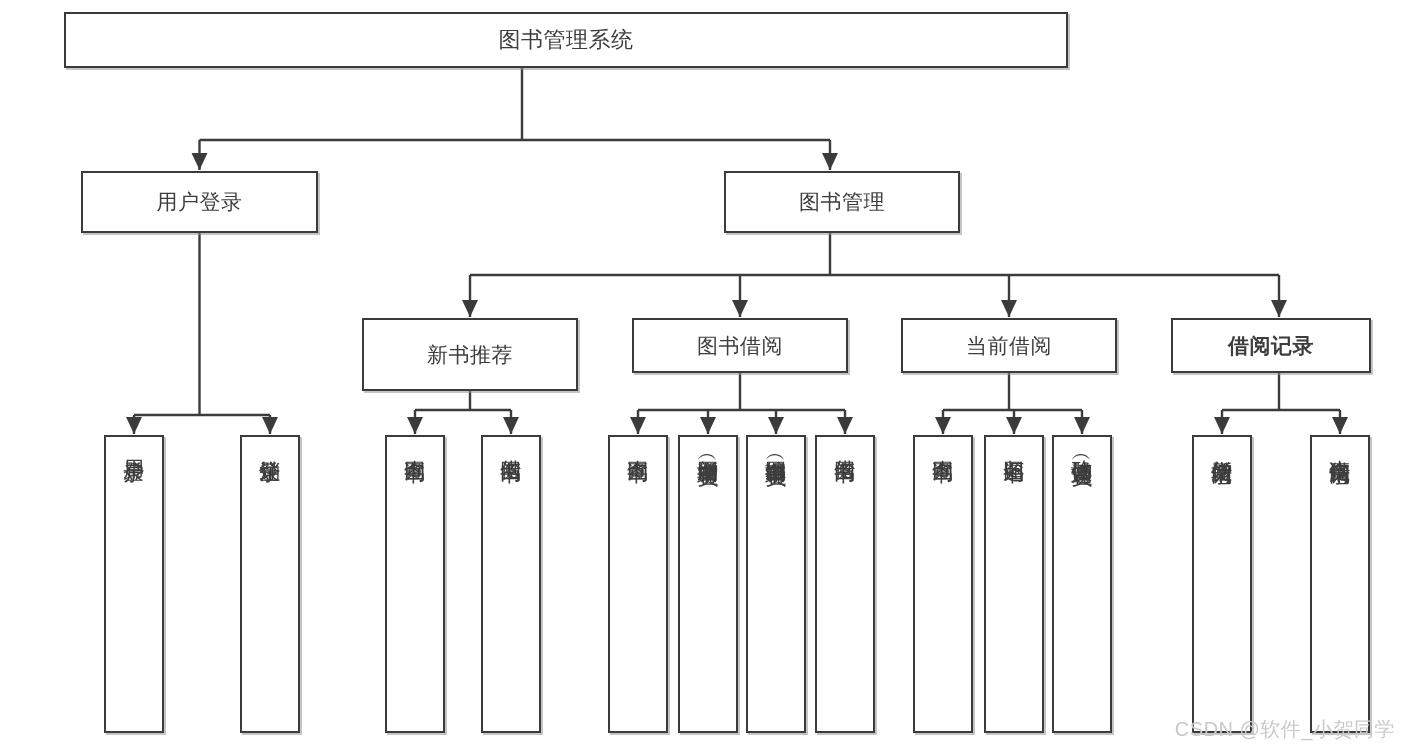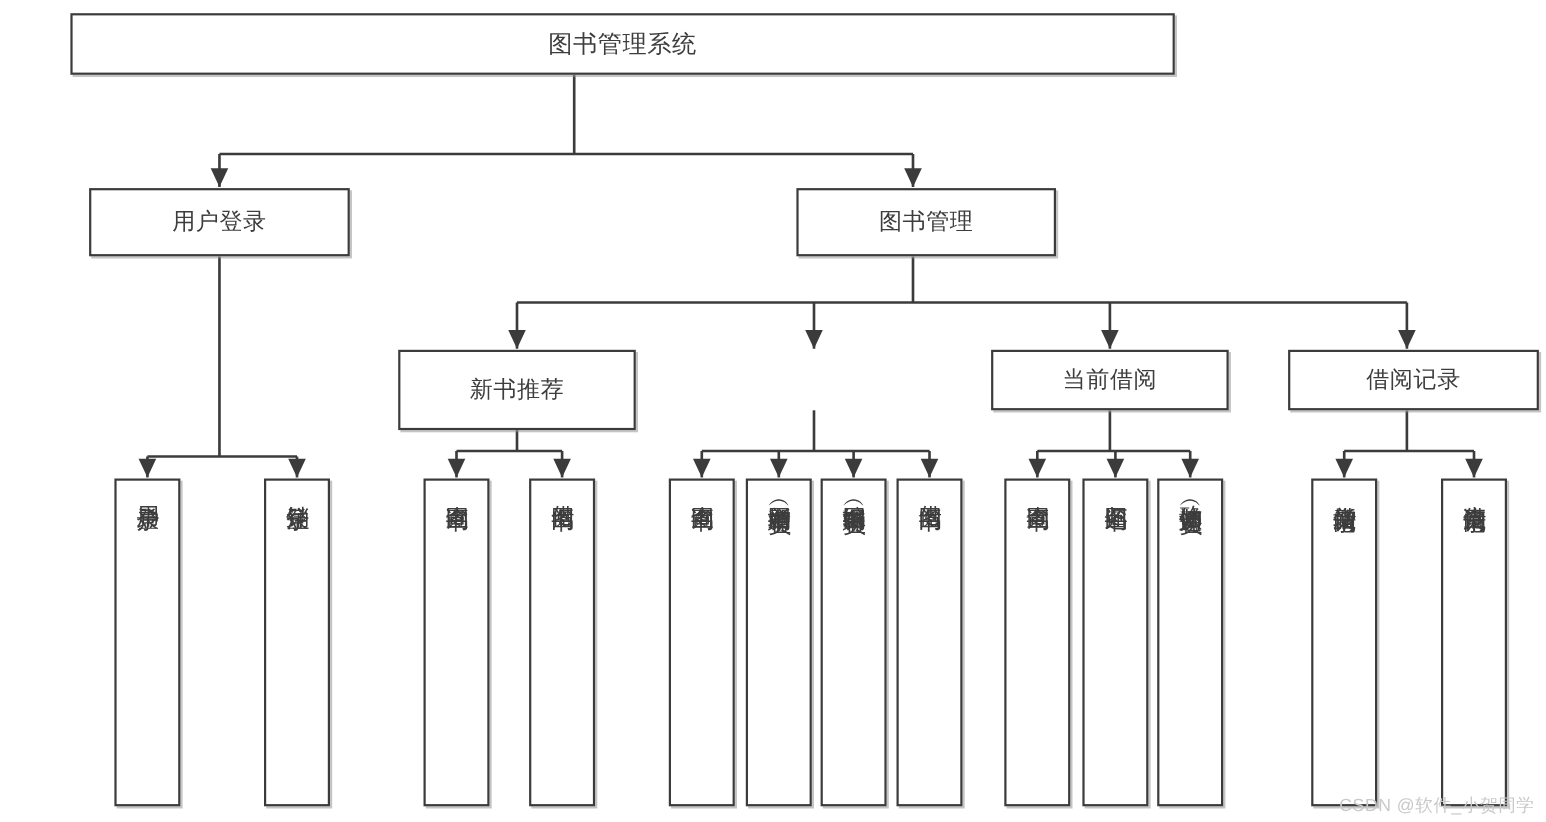--- a/index.html
+++ b/index.html
@@ -63,21 +63,21 @@
     letter-spacing: 1px;
     white-space: nowrap;
   }
   .node.root .label { font-size: 22px; }
 
   #watermark {
     position: absolute;
     right: 10px;
     bottom: 4px;
     color: #c9c9c9;
-    font-size: 16px;
+    font-size: 20px;
     letter-spacing: 0.5px;
     z-index: 5;
     white-space: nowrap;
     font-family: "Liberation Sans", "DejaVu Sans", sans-serif;
   }
 </style>
 </head>
 <body>
 
 <div id="canvas">
@@ -144,24 +144,27 @@
   <div class="node h" style="left: 81px; top: 171px; width: 237px; height: 62px; border-color: rgb(59, 59, 59);">
     <span class="label">用户登录</span>
   </div>
   <div class="node h" style="left: 712px; top: 171px; width: 236px; height: 62px; border-color: rgb(59, 59, 59); margin-left: 12px;">
     <span class="label">图书管理</span>
   </div>
 
   <div class="node h" style="left: 362px; top: 318px; width: 216px; height: 73px; border-color: rgb(59, 59, 59);">
     <span class="label">新书推荐</span>
   </div>
+  <div class="node h" style="left: 632px; top: 318px; width: 216px; height: 55px; border-color: rgb(59, 59, 59);">
+    <span class="label">图书借阅</span>
+  </div>
   <div class="node h" style="left: 901px; top: 318px; width: 216px; height: 55px; border-color: rgb(59, 59, 59); align-items: center;">
     <span class="label">当前借阅</span>
   </div>
-  <div class="node h" style="left: 1171px; top: 318px; width: 228px; height: 55px; border-color: rgb(59, 59, 59);">
+  <div class="node h" style="left: 1171px; top: 318px; width: 200px; height: 55px; border-color: rgb(59, 59, 59); font-weight: bold;">
     <span class="label">借阅记录</span>
   </div>
 
   <div class="node v" style="left: 104px; top: 435px; width: 60px; height: 298px; border-color: rgb(59, 59, 59);">
     <span class="label">用户登录</span>
   </div>
   <div class="node v" style="left: 240px; top: 435px; width: 60px; height: 298px; border-color: rgb(59, 59, 59);">
     <span class="label">注销登录</span>
   </div>
 

